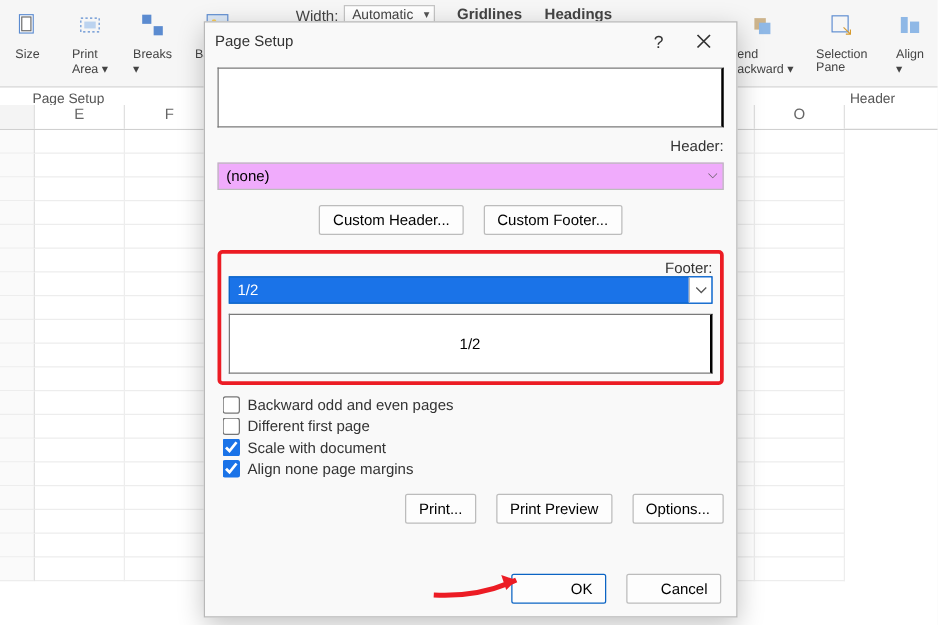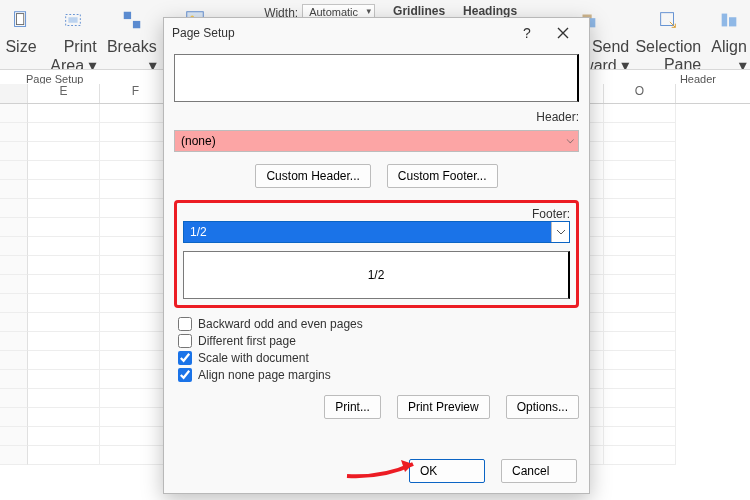--- a/index.html
+++ b/index.html
@@ -4,21 +4,21 @@
 <style>
 * { box-sizing: border-box; font-family: "Segoe UI", Tahoma, sans-serif; font-size: 12px; }
 body { margin: 0; width: 750px; height: 500px; background: #fff; overflow: hidden; position: relative; }
 
 
 .ribbon { position: absolute; top: 0; left: 0; right: 0; height: 70px; background: #f6f6f6; border-bottom: 1px solid #d8d8d8; display: flex; align-items: flex-start; padding: 4px 6px; gap: 18px; overflow:hidden;}
 .ribbon .item { display: flex; flex-direction: column; align-items: center; font-size: 11px; color: #444; gap:2px; min-width:30px;}
 .ribbon .icon { width: 22px; height: 22px; display: flex; align-items: center; justify-content: center; }
 .ribbon .big .icon{width:32px;height:32px;}
 .ribbon svg { width: 22px; height: 22px; }
-.ribbon .label { white-space: nowrap; font-size:16px;text-align:right;}
+.ribbon .label { white-space: nowrap; font-size:10px;text-align:left;}
 .ribbon-label-left { position:absolute; top:73px; left:26px; font-size:11px; color:#555;}
 .ribbon-label-right { position:absolute; top:73px; right:34px; font-size:11px; color:#555;}
 .ribbon .scale-area{display:flex;flex-direction:column;gap:4px;margin-left:4px;}
 .scale-area .mini-row{display:flex;align-items:flex-end;gap:4px;font-size:11px;color:#444;margin-left:22px;}
 .mini-dd{border:1px solid #c5c5c5;background:#fff;padding:1px 16px 1px 6px;position:relative;font-size:11px;}
 .mini-dd:after{content:"▾";position:absolute;right:3px;top:1px;font-size:9px;color:#555;}
 .chkcol{display:flex;flex-direction:column;gap:2px;font-size:11px;color:#444;font-weight:bold;}
 
 
 .sheet { position: absolute; top: 84px; left:0; right:0; bottom:0; }
@@ -35,34 +35,34 @@
 .dlg-title .t { font-size:12px; color:#333;}
 .dlg-title .sp{flex:1;}
 .dlg-title .wbtn{width:36px;height:28px;display:flex;align-items:center;justify-content:center;cursor:pointer;}
 .dlg-title .wbtn svg{width:12px;height:12px;}
 .tabs { display:flex; margin:0 8px; border-bottom:1px solid #d6d6d6;}
 .tabs .tab{padding:6px 14px; color:#444; cursor:pointer; background:transparent; position:relative; top:1px;}
 .tabs .tab.active{background:#f9f9f9; border:1px solid #d6d6d6; border-bottom:1px solid #f9f9f9; border-radius:3px 3px 0 0;}
 .body{padding:6px 10px 8px; display:flex; flex-direction:column; gap:6px;}
 .preview{height:48px;border:1px solid #7a7a7a; border-right:2px solid #000; background:#fff; margin:0 0 2px;}
 .lbl{color:#333;text-align:right;}
-.select{border:1px solid #bcbcbc;background:#fca5a5;height:22px;display:flex;align-items:center;padding:0 6px;position:relative;cursor:default;}
+.select{border:1px solid #bcbcbc;background:#f0abfc;height:22px;display:flex;align-items:center;padding:0 6px;position:relative;cursor:default;}
 .select .arr{position:absolute;right:4px;top:3px;font-size:10px;color:#555;}
 .btn-row{display:flex;justify-content:center;gap:16px;margin:6px 0;}
 .btn{border:1px solid #bcbcbc;background:#fdfdfd;padding:4px 10px;cursor:pointer;border-radius:2px;}
 .highlight-box{border:3px solid #ec1c24;border-radius:4px;padding:4px 6px 6px;position:relative;}
 .footer-dd{border:1px solid #0b64c4;height:22px;background:#1a73e8;display:flex;align-items:center;position:relative;}
 .footer-dd .val{color:#fff;padding:0 6px;}
 .footer-dd .arrbox{position:absolute;right:0;top:0;width:18px;height:20px;background:#fff;border-left:1px solid #bcbcbc;display:flex;align-items:center;justify-content:center;}
 .footer-preview{height:48px;border:1px solid #7a7a7a;border-right:2px solid #000;background:#fff;margin-top:8px;display:flex;align-items:center;justify-content:center;}
 .chkline{display:flex;align-items:center;gap:6px;margin:3px 0;color:#333;}
 .chkline input{width:14px;height:14px;margin:0;accent-color:#1a73e8;}
 .btn-row2{display:flex;justify-content:flex-end;gap:16px;margin-top:4px;}
 .dlg-footer{position:absolute;bottom:10px;right:12px;display:flex;gap:16px;}
-.dlg-footer .btn{min-width:76px;text-align:left;}
+.dlg-footer .btn{min-width:76px;text-align:right;}
 .ok{border:1px solid #0b64c4;}
 
 
 .arrow{position:absolute;left:343px;bottom:18px;width:86px;height:30px;pointer-events:none;}
 .arrow svg{width:100%;height:100%;}
 </style>
 </head>
 <body>
 
 <div class="ribbon">

